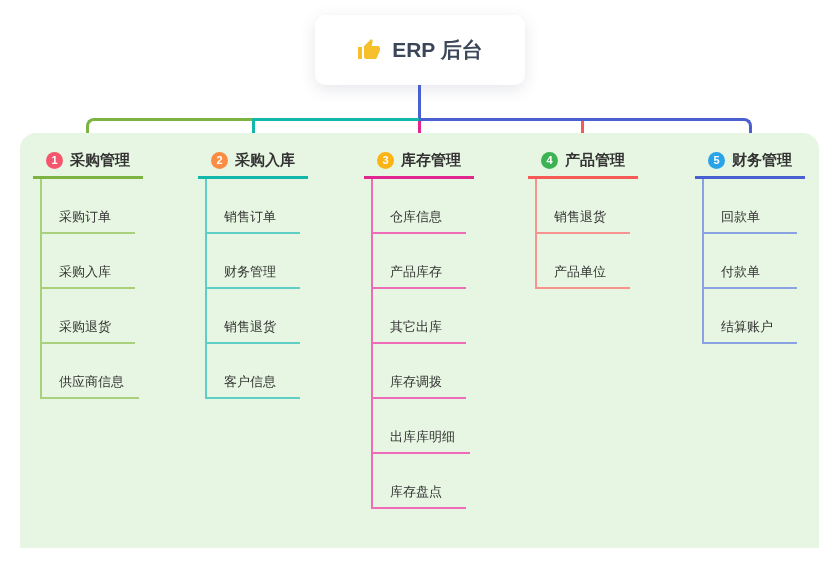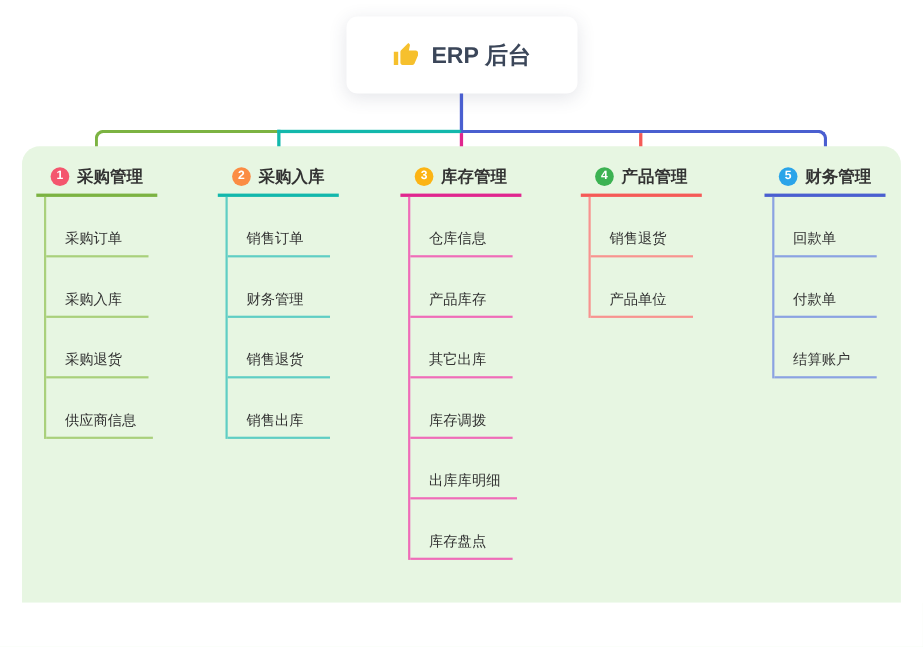--- a/index.html
+++ b/index.html
@@ -104,21 +104,21 @@
 
   <div class="branch" style="left: 198px; --main: #13b8ac; --light: #5fcec4; --badge: #fb8c44;">
     <div class="bhead">
       <span class="badge">2</span>
       <span>采购入库</span>
     </div>
     <div class="children">
         <div class="child">销售订单</div>
         <div class="child">财务管理</div>
         <div class="child">销售退货</div>
-        <div class="child">销售出库</div>
+        <div class="child">客户信息</div>
       </div>
   </div>
 
   <div class="branch" style="left: 364px; --main: #e0268f; --light: #ef6cb8; --badge: #fcb414;">
     <div class="bhead">
       <span class="badge">3</span>
       <span>库存管理</span>
     </div>
     <div class="children">
         <div class="child">仓库信息</div>

